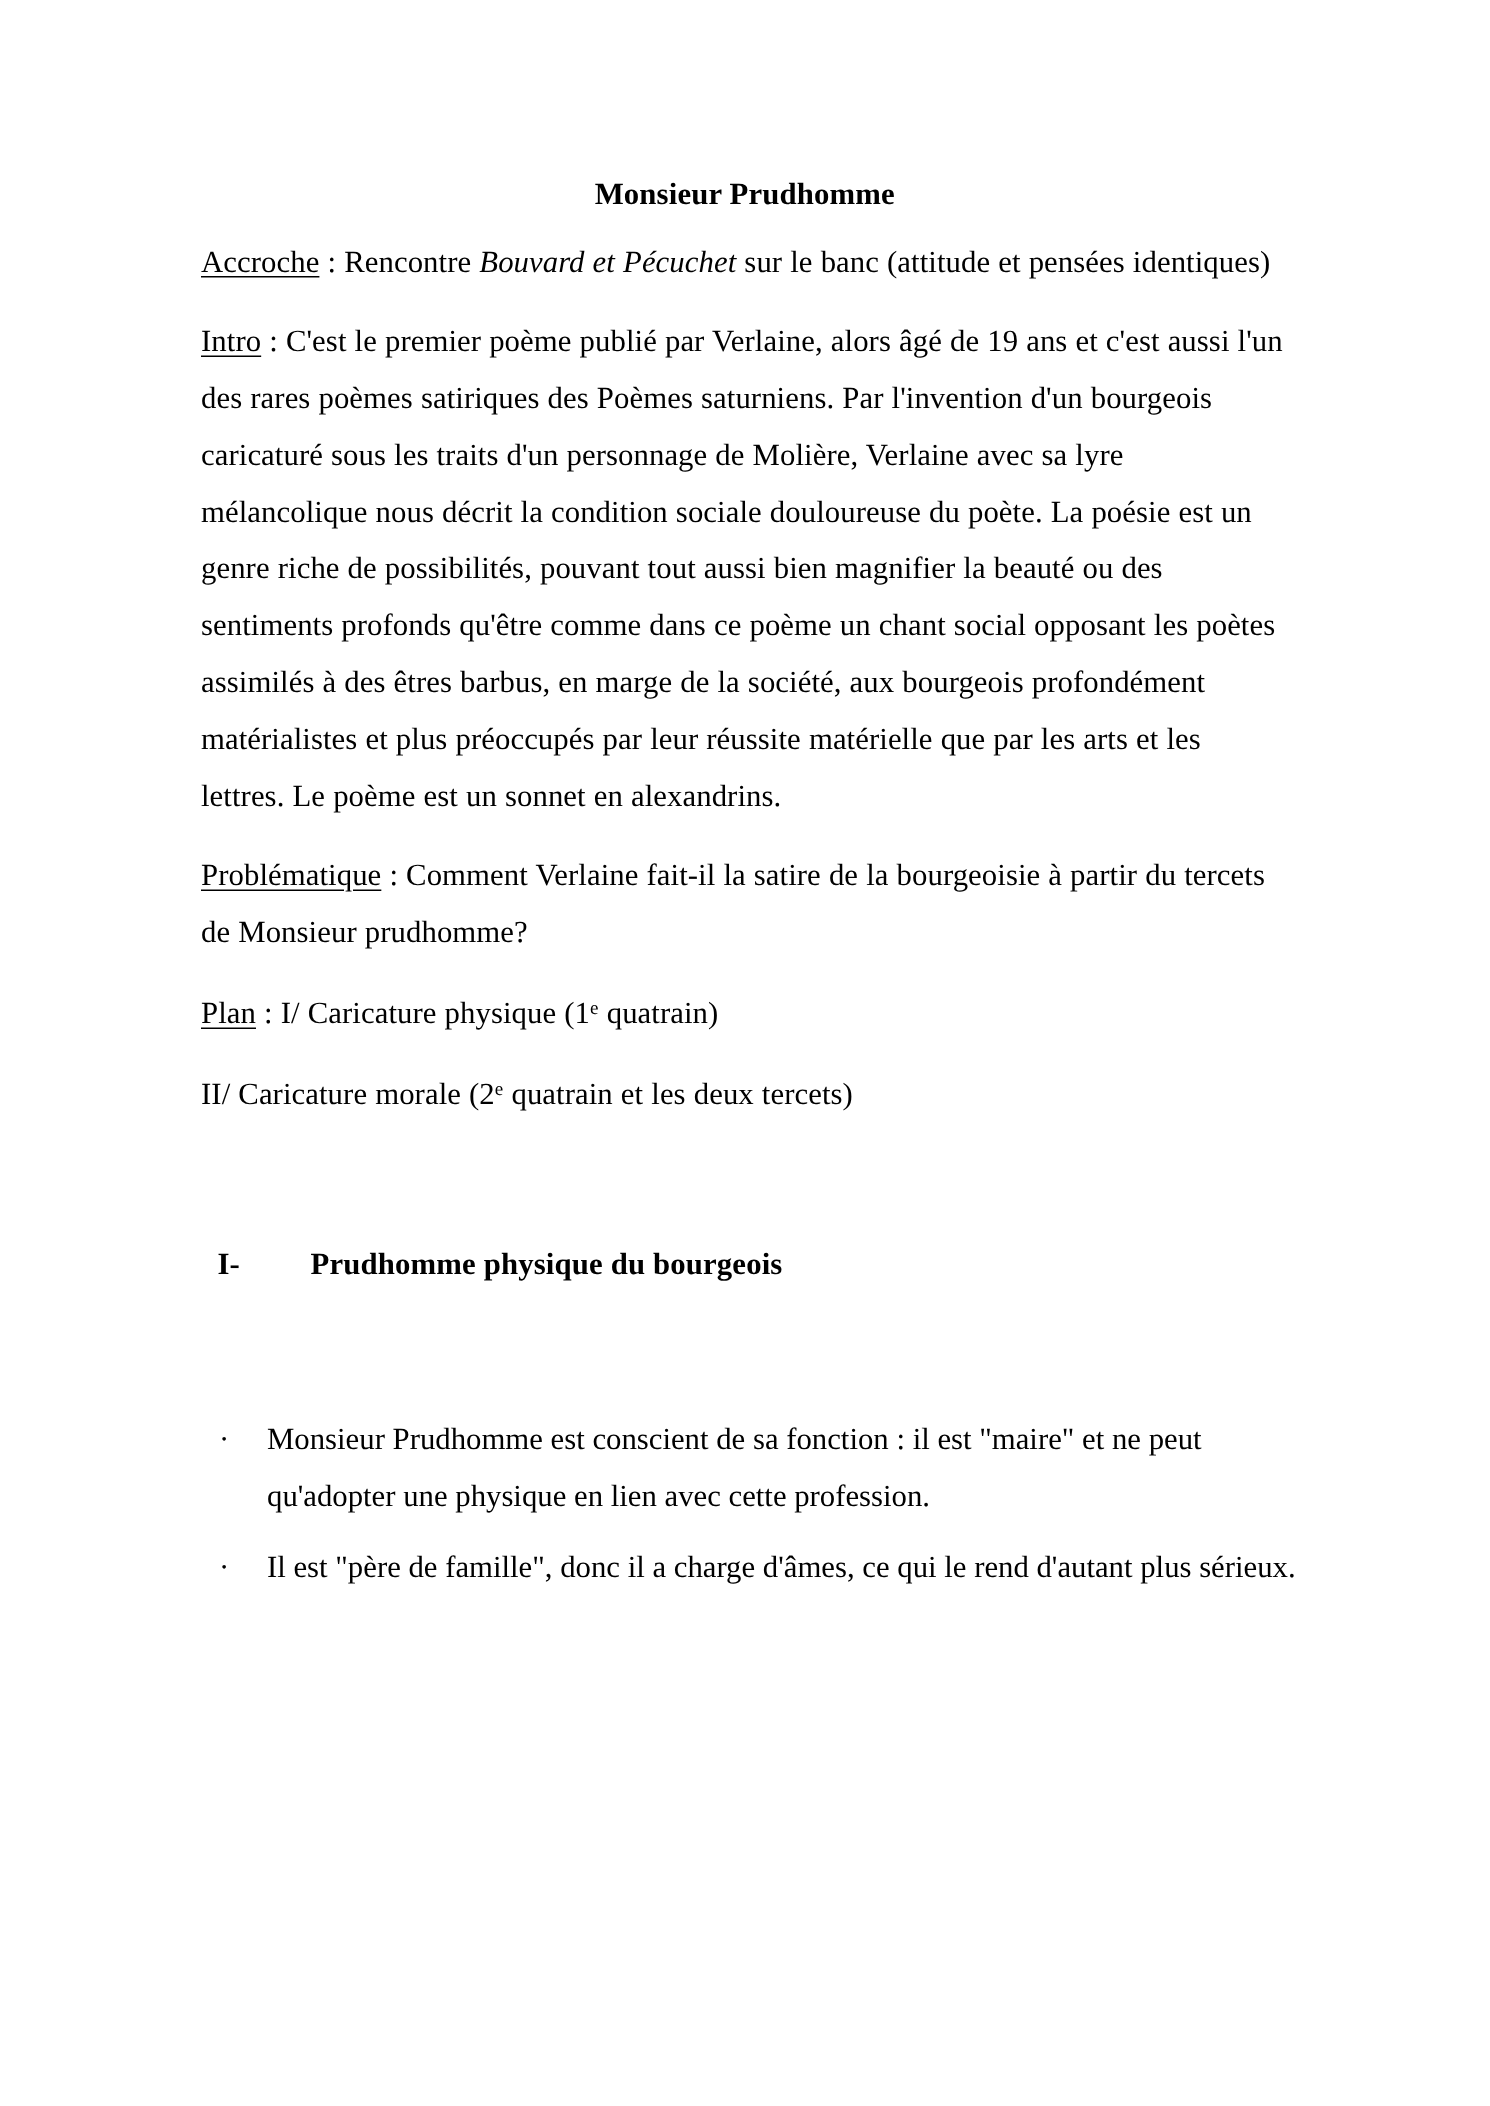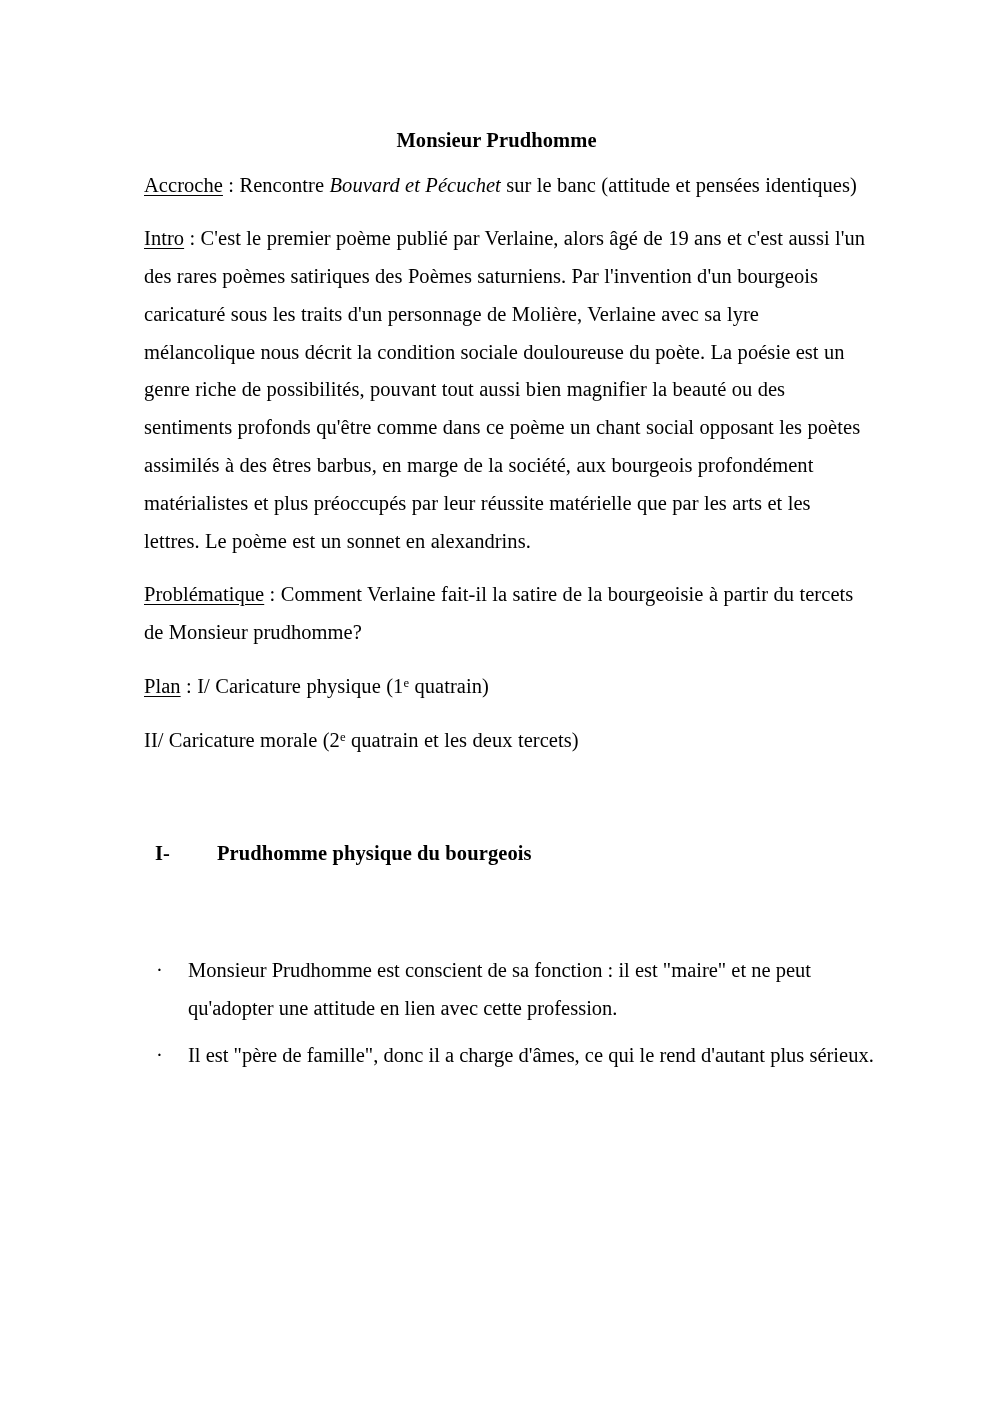--- a/index.html
+++ b/index.html
@@ -13,21 +13,21 @@
     font-family: "Liberation Serif", "DejaVu Serif", serif;
     color: #000000;
     -webkit-font-smoothing: antialiased;
   }
 
   .page {
     position: relative;
     width: 993px;
     height: 1404px;
     box-sizing: border-box;
-    padding: 10px;
+    padding: 0;
     overflow: hidden;
   }
 
   
   .doc-title {
     text-align: center;
     font-size: 20.5px;
     line-height: 1;
     margin: 0;
     padding-top: 120px;
@@ -143,21 +143,21 @@
     <span class="htext">Prudhomme physique du bourgeois</span>
   </div>
 
   <div class="gap-after-heading"></div>
 
   <div class="body-block">
 
     <ul class="bullets">
       <li>
         <span class="bullet-dot">·</span>
-        <span>Monsieur Prudhomme est conscient de sa fonction : il est "maire" et ne peut qu'adopter une attitude en lien avec cette profession.</span>
+        <span>Monsieur Prudhomme est conscient de sa fonction : il est "maire" et ne peut qu'adopter une physique en lien avec cette profession.</span>
       </li>
       <li>
         <span class="bullet-dot">·</span>
         <span>Il est "père de famille", donc il a charge d'âmes, ce qui le rend d'autant plus sérieux.</span>
       </li>
     </ul>
   </div>
 
 </div>
 

